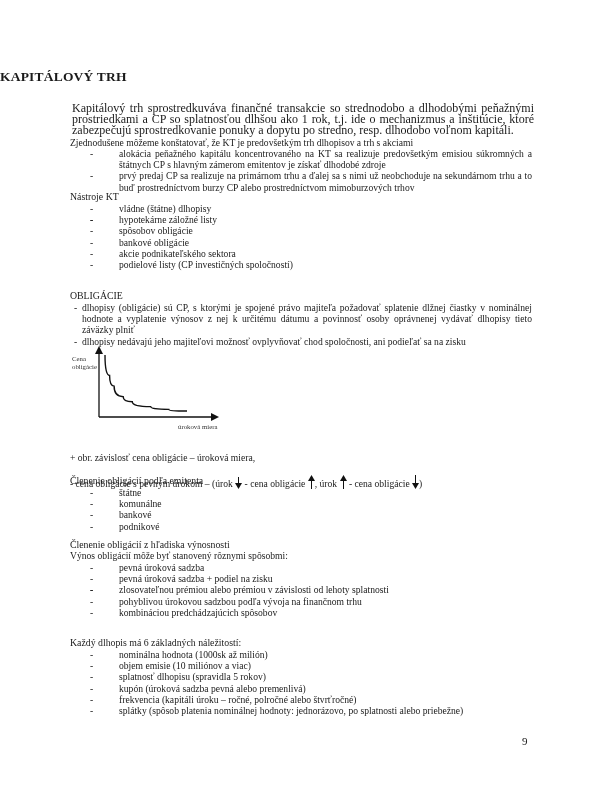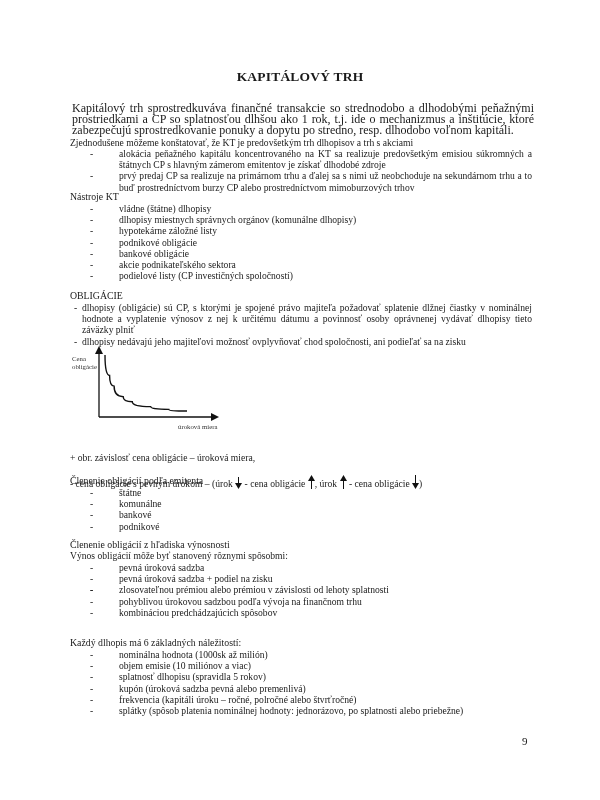--- a/index.html
+++ b/index.html
@@ -1,19 +1,19 @@
 <!DOCTYPE html>
 <html><head>
 <meta charset="utf-8">
 <style>
   html, body { margin:0; padding:0; background:#ffffff; }
   body { width:600px; height:800px; position:relative; overflow:hidden;
          font-family:"Liberation Serif","DejaVu Serif",serif; color:#1a1a1a; }
   .page { position:absolute; left:0; top:0; width:600px; height:800px; }
-  .title { position:absolute; left:0; width:600px; top:69px; text-align:center;
+  .title { position:absolute; left:0; width:600px; top:69px; text-align:left;
            font-weight:bold; font-size:13.5px; letter-spacing:0.2px; }
   .para { position:absolute; left:72px; width:462px; font-size:12px; line-height:11.2px;
           text-align:justify; }
   .line { position:absolute; left:70px; font-size:9.6px; line-height:11.2px; white-space:nowrap; }
   .heading { position:absolute; left:70px; font-size:9.8px; font-weight:normal; white-space:nowrap; }
   .dlist { position:absolute; left:70px; width:462px; margin:0; padding:0; list-style:none; }
   .dlist li { position:relative; font-size:9.6px; line-height:11.2px; padding-left:49px; }
   .dlist li .dash { position:absolute; left:20px; top:0; }
   .dlist.justify li { text-align:justify; }
   .olist { position:absolute; left:74px; width:458px; margin:0; padding:0; list-style:none; }
@@ -35,23 +35,23 @@
   <div class="line" style="top:137px;">Zjednodušene môžeme konštatovať, že KT je predovšetkým trh dlhopisov a trh s akciami</div>
 
   <ul class="dlist justify" style="top:148px;">
     <li><span class="dash">-</span><span>alokácia peňažného kapitálu koncentrovaného na KT sa realizuje predovšetkým emisiou súkromných a štátnych CP s hlavným zámerom emitentov je získať dlhodobé zdroje</span></li>
     <li><span class="dash">-</span><span>prvý predaj CP sa realizuje na primárnom trhu a ďalej sa s nimi už  neobchoduje na sekundárnom trhu a to buď prostredníctvom burzy CP alebo prostredníctvom mimoburzových trhov</span></li>
   </ul>
 
   <div class="heading" style="top:191px;">Nástroje KT</div>
   <ul class="dlist" style="top:203px;">
     <li><span class="dash">-</span><span>vládne (štátne) dlhopisy</span></li>
-    <li><span class="dash">-</span><span>dlhopisy miestnych správnych orgánov (komunálne dlhopisy)</span></li>
+    <li><span class="dash">-</span></li>
     <li><span class="dash">-</span><span>hypotekárne záložné listy</span></li>
-    <li><span class="dash">-</span><span>podnikové obligácie</span></li>
+    <li><span class="dash">-</span><span>spôsobov obligácie</span></li>
     <li><span class="dash">-</span><span>bankové obligácie</span></li>
     <li><span class="dash">-</span><span>akcie podnikateľského sektora</span></li>
     <li><span class="dash">-</span><span>podielové listy (CP investičných spoločností)</span></li>
   </ul>
 
   <div class="heading" style="top:290px;">OBLIGÁCIE</div>
   <ul class="olist" style="top:302px;">
     <li><span class="dash">-</span><span>dlhopisy (obligácie) sú CP, s ktorými je spojené právo majiteľa požadovať splatenie dlžnej čiastky v nominálnej hodnote a vyplatenie výnosov z nej k určitému dátumu a povinnosť osoby oprávnenej vydávať dlhopisy tieto záväzky plniť</span></li>
     <li><span class="dash">-</span><span>dlhopisy nedávajú jeho majiteľovi možnosť ovplyvňovať chod spoločnosti, ani podieľať sa na zisku</span></li>
   </ul>

